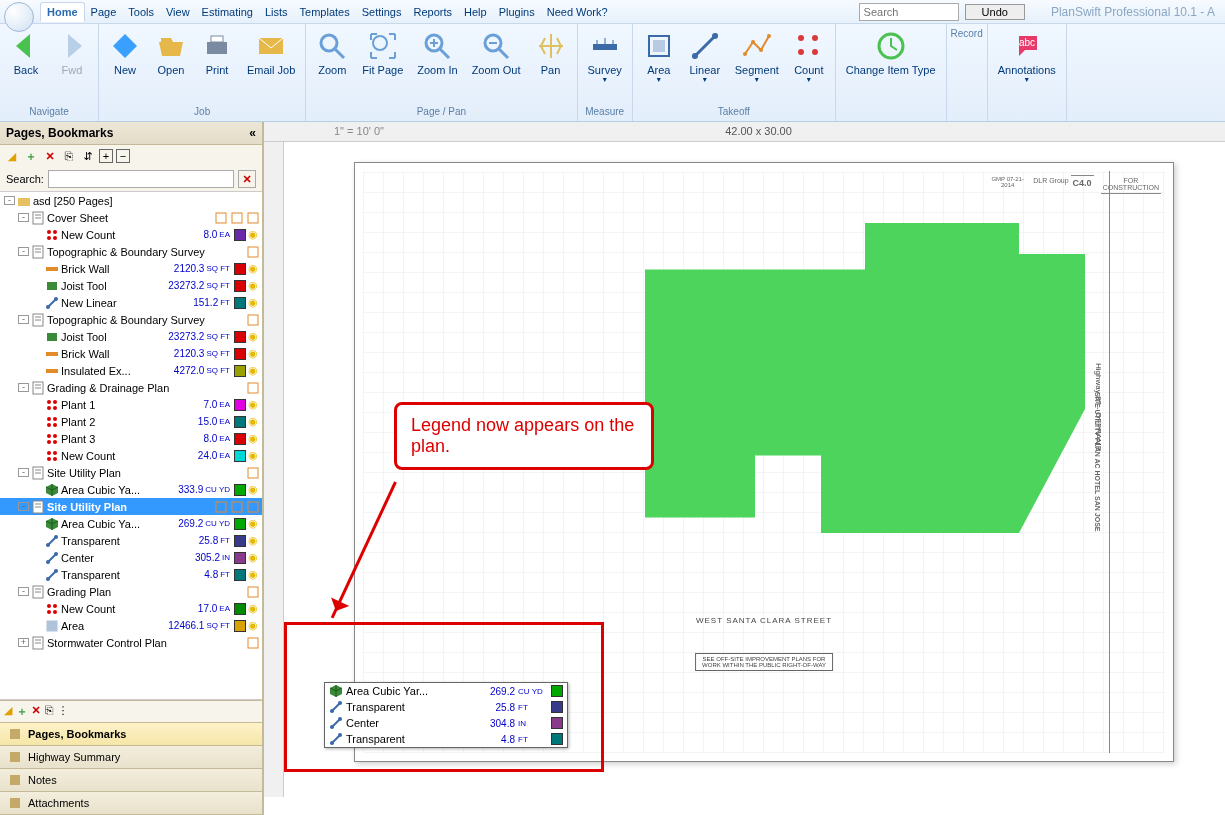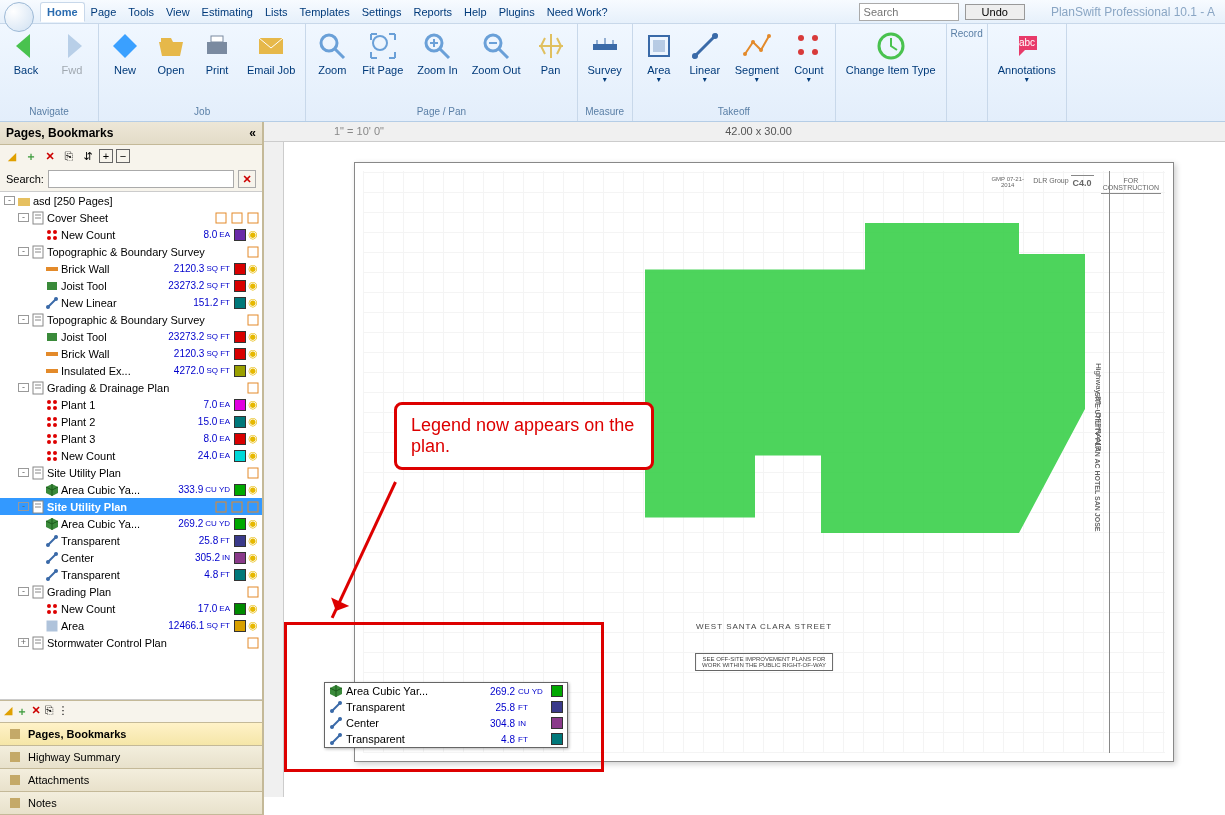--- a/index.html
+++ b/index.html
@@ -61,21 +61,21 @@
 .canvas .ruler-top { position:absolute; top:0; left:0; right:0; height:20px; background:#f0f0f0; border-bottom:1px solid #ccc;}
 .canvas .ruler-top .scale { position:absolute; left:70px; top:3px; color:#888; font-size:11px;}
 .canvas .ruler-top .dims { position:absolute; left:50%; transform:translateX(-50%); top:3px; color:#555; font-size:11px;margin-left:14px;}
 .canvas .ruler-left { position:absolute; top:20px; left:0; bottom:18px; width:20px; background:#f0f0f0; border-right:1px solid #ccc;}
 .canvas .page { position:absolute; top:40px; left:90px; width:820px; height:600px; background:#fff; border:1px solid #888; box-shadow:2px 2px 6px rgba(0,0,0,.2);}
 .canvas .statusbar { position:absolute; bottom:0; left:0; right:0; height:18px; background:#f0f0f0; border-top:1px solid #ccc; display:flex; align-items:center; justify-content:center; font-size:11px; color:#333;}
 
 .green-area { position:absolute; top:60px; left:290px; width:440px; height:310px; background:#2ecc40; opacity:.85; clip-path: polygon(0% 15%, 50% 15%, 50% 0%, 85% 0%, 85% 10%, 100% 10%, 100% 60%, 85% 100%, 40% 100%, 40% 75%, 25% 75%, 25% 95%, 0% 95%);}
 .plan-bg { position:absolute; inset:8px; background: repeating-linear-gradient(0deg,#f4f4f4 0,#f4f4f4 1px,transparent 1px,transparent 20px), repeating-linear-gradient(90deg,#f4f4f4 0,#f4f4f4 1px,transparent 1px,transparent 20px);}
 .plan-title { position:absolute; right:8px; top:8px; bottom:8px; width:56px; border-left:1px solid #888; font-size:7px; color:#666; writing-mode:vertical-rl; text-align:center; padding:4px;}
-.street { position:absolute; bottom:130px; left:50%; transform:translateX(-50%); font-size:8px; color:#444; letter-spacing:1px;}
+.street { position:absolute; bottom:136px; left:50%; transform:translateX(-50%); font-size:8px; color:#444; letter-spacing:1px;}
 .note-box { position:absolute; bottom:90px; left:50%; transform:translateX(-50%); border:1px solid #666; padding:2px 6px; font-size:6px; color:#444; text-align:center;}
 .hwy { position:absolute; right:70px; top:200px; font-size:8px; color:#444; writing-mode:vertical-rl;}
 
 
 .callout { position:absolute; top:280px; left:130px; width:260px; background:#fff; border:3px solid #d00; border-radius:8px; padding:10px 14px; color:#d00; font-size:18px; z-index:20;}
 .arrow { position:absolute; top:360px; left:130px; width:3px; height:150px; background:#d00; transform:rotate(25deg); transform-origin:top; z-index:19;}
 .arrow::after { content:""; position:absolute; bottom:-2px; left:-8px; border:10px solid transparent; border-top-color:#d00;}
 
 
 .redbox { position:absolute; top:500px; left:20px; width:320px; height:150px; border:3px solid #d00; z-index:18;}
@@ -722,27 +722,27 @@
         <div class="tab">
           <span class="ticon2"><svg viewBox="0 0 14 14" width="14" height="14">
               <rect x="2" y="2" width="10" height="10" fill="#c4a968"></rect>
             </svg></span>
           <span>Highway Summary</span>
         </div>
         <div class="tab">
           <span class="ticon2"><svg viewBox="0 0 14 14" width="14" height="14">
               <rect x="2" y="2" width="10" height="10" fill="#c4a968"></rect>
             </svg></span>
-          <span>Attachments</span>
+          <span>Notes</span>
         </div>
         <div class="tab">
           <span class="ticon2"><svg viewBox="0 0 14 14" width="14" height="14">
               <rect x="2" y="2" width="10" height="10" fill="#c4a968"></rect>
             </svg></span>
-          <span>Notes</span>
+          <span>Attachments</span>
         </div>
       </div>
   </div>
 
   <div class="canvas">
     <div class="ruler-top">
       <span class="scale">1" = 10' 0"</span>
       <span class="dims">42.00 x 30.00</span>
     </div>
     <div class="ruler-left"></div>

